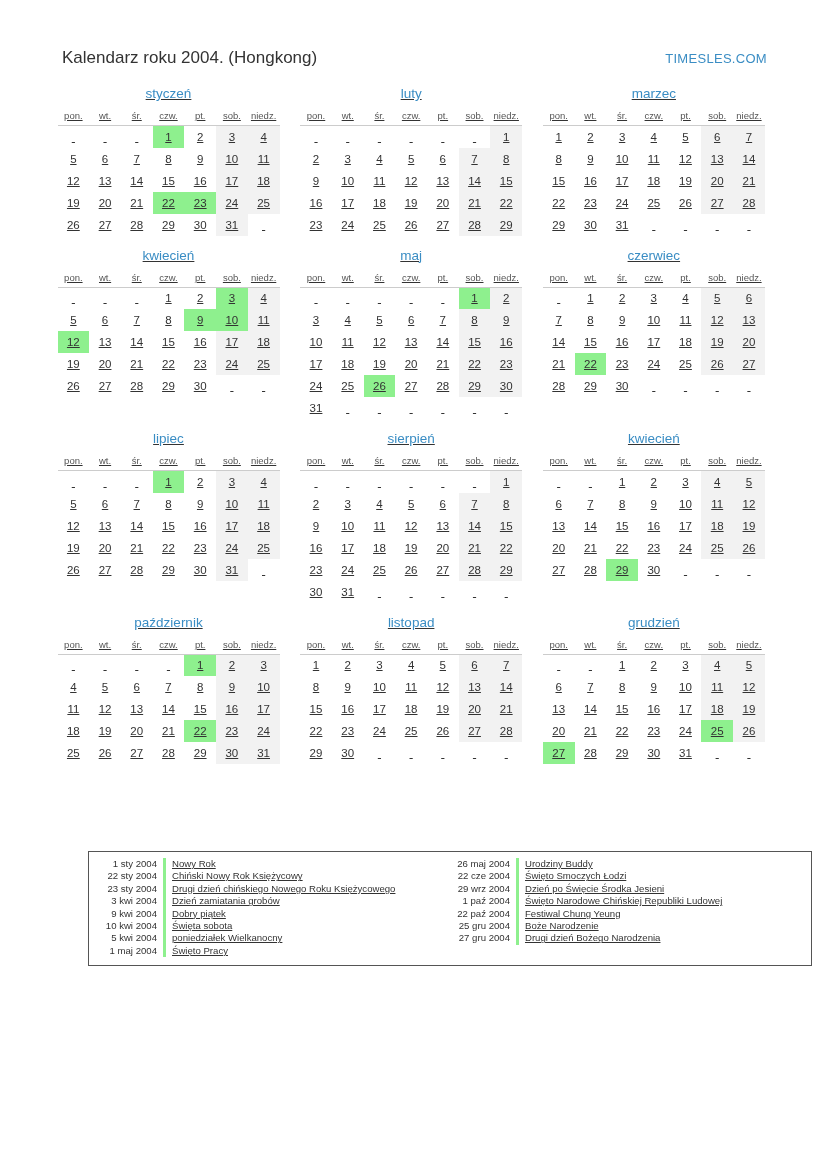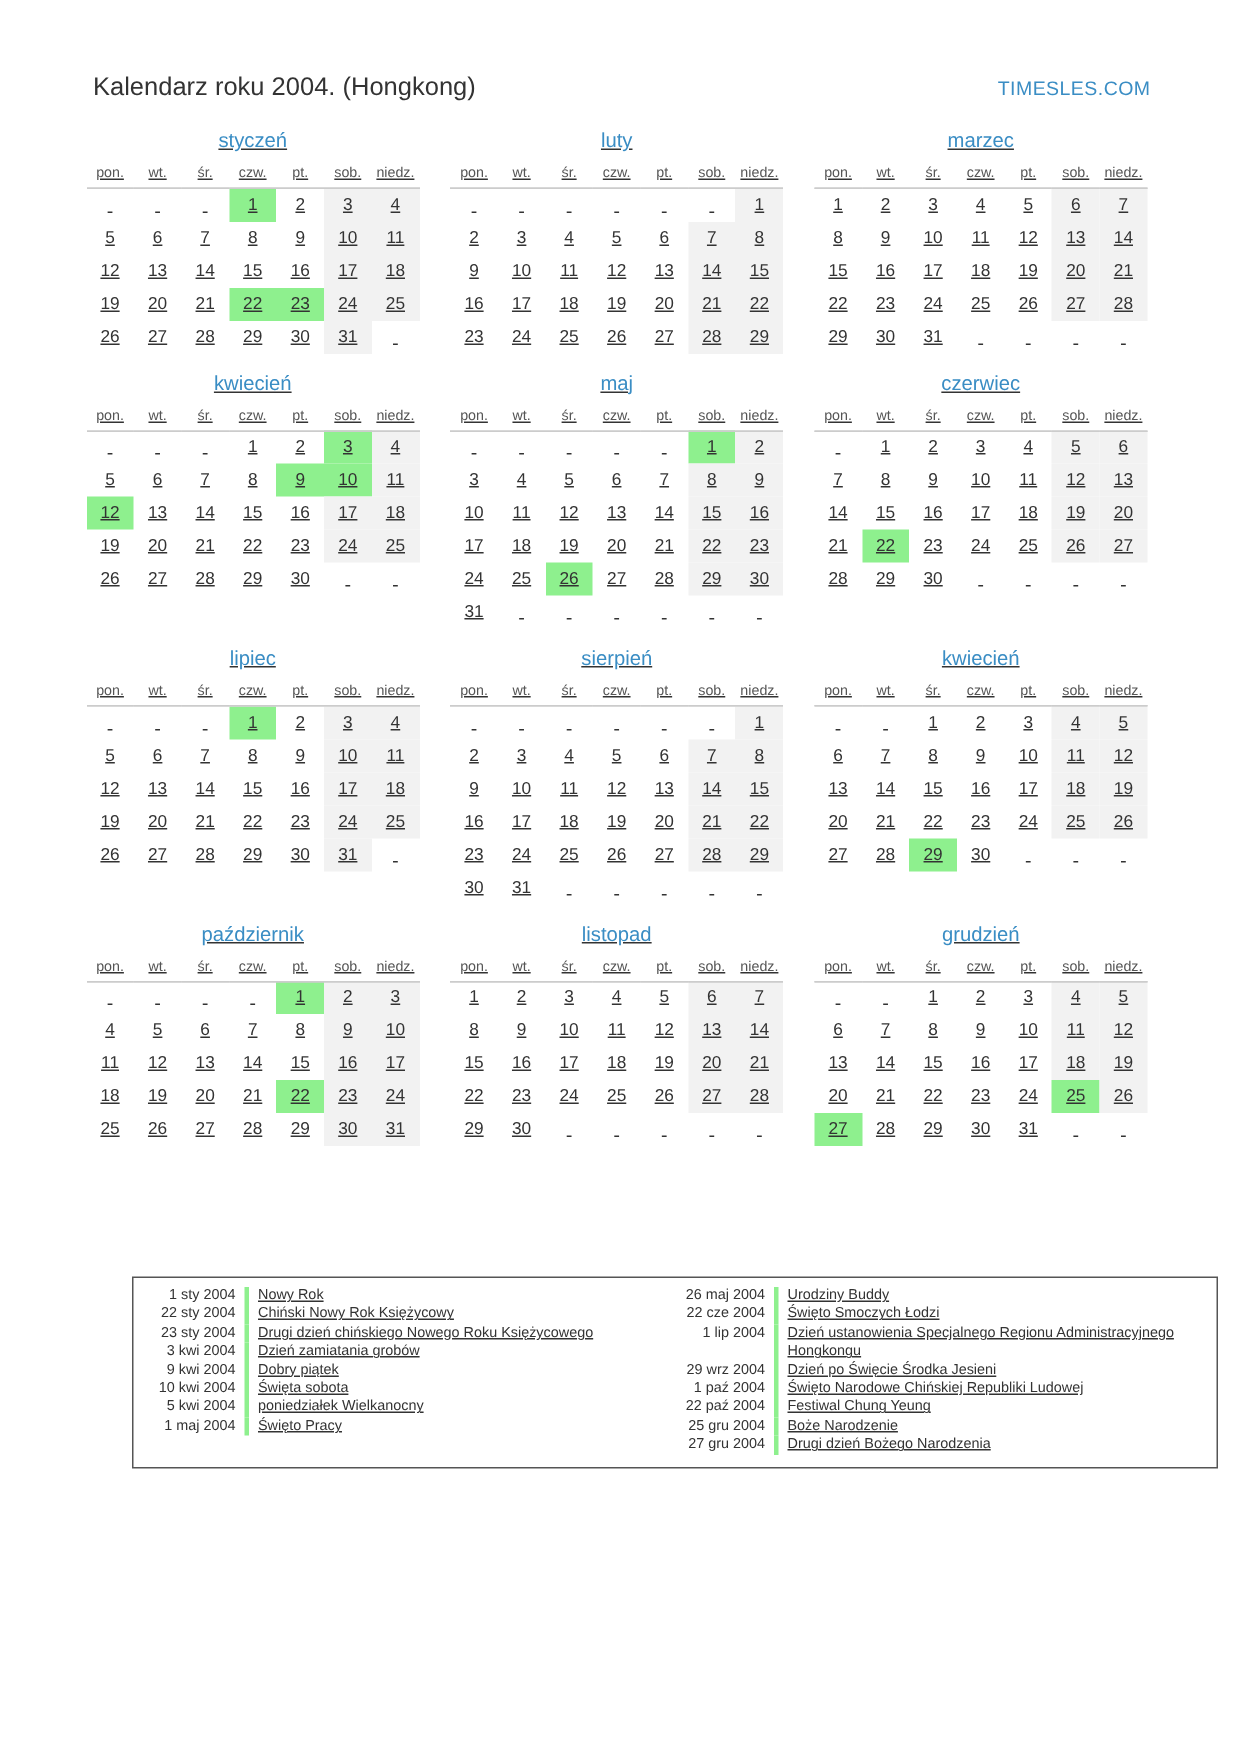--- a/index.html
+++ b/index.html
@@ -957,25 +957,20 @@
           <div class="legend-date">26 maj 2004</div>
           <div class="legend-bar"></div>
           <div class="legend-name">Urodziny Buddy</div>
         </div>
         <div class="legend-row">
           <div class="legend-date">22 cze 2004</div>
           <div class="legend-bar"></div>
           <div class="legend-name">Święto Smoczych Łodzi</div>
         </div>
         <div class="legend-row">
-          <div class="legend-date">1 lip 2004</div>
-          <div class="legend-bar"></div>
-          <div class="legend-name">Dzień ustanowienia Specjalnego Regionu Administracyjnego Hongkongu</div>
-        </div>
-        <div class="legend-row">
           <div class="legend-date">29 wrz 2004</div>
           <div class="legend-bar"></div>
           <div class="legend-name">Dzień po Święcie Środka Jesieni</div>
         </div>
         <div class="legend-row">
           <div class="legend-date">1 paź 2004</div>
           <div class="legend-bar"></div>
           <div class="legend-name">Święto Narodowe Chińskiej Republiki Ludowej</div>
         </div>
         <div class="legend-row">

